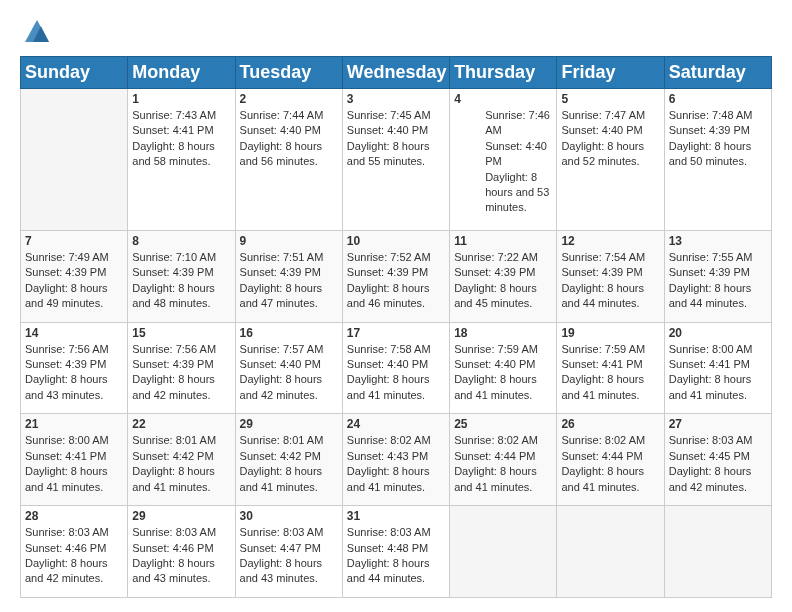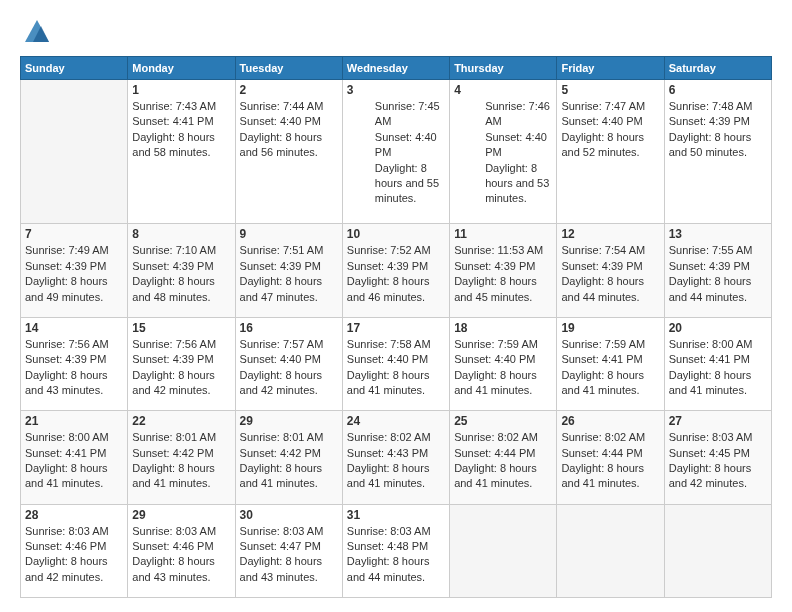--- a/index.html
+++ b/index.html
@@ -65,21 +65,21 @@
     .calendar {
       flex: 1;
       border: 1px solid #ccc;
       border-collapse: collapse;
       width: 100%;
       table-layout: fixed;
     }
     .calendar th {
       background: #2a7ab5;
       color: #fff;
-      font-size: 11px;
+      font-size: 18px;
       font-weight: bold;
       padding: 5px 4px;
       text-align: left;
       border: 1px solid #1e5f8e;
     }
     .calendar td {
       border: 1px solid #ccc;
       vertical-align: top;
       padding: 3px 4px;
       font-size: 10px;
@@ -148,21 +148,21 @@
 Daylight: 8 hours and 58 minutes.</div>
           </td>
           <td>
             <div class="day-number">2</div>
             <div class="day-info" style="white-space: pre-line;">Sunrise: 7:44 AM
 Sunset: 4:40 PM
 Daylight: 8 hours and 56 minutes.</div>
           </td>
           <td>
             <div class="day-number">3</div>
-            <div class="day-info" style="white-space: pre-line; margin-left: 28px;">Sunrise: 7:45 AM
+            <div class="day-info" style="white-space: pre-line;">Sunrise: 7:45 AM
 Sunset: 4:40 PM
 Daylight: 8 hours and 55 minutes.</div>
           </td>
           <td>
             <div class="day-number">4</div>
             <div class="day-info" style="white-space: pre-line; margin-left: 31px;">Sunrise: 7:46 AM
 Sunset: 4:40 PM
 Daylight: 8 hours and 53 minutes.</div>
           </td>
           <td>
@@ -198,21 +198,21 @@
 Daylight: 8 hours and 47 minutes.</div>
           </td>
           <td>
             <div class="day-number">10</div>
             <div class="day-info" style="white-space: pre-line;">Sunrise: 7:52 AM
 Sunset: 4:39 PM
 Daylight: 8 hours and 46 minutes.</div>
           </td>
           <td>
             <div class="day-number">11</div>
-            <div class="day-info" style="white-space: pre-line;">Sunrise: 11:53 AM
+            <div class="day-info" style="white-space: pre-line;">Sunrise: 7:22 AM
 Sunset: 4:39 PM
 Daylight: 8 hours and 45 minutes.</div>
           </td>
           <td>
             <div class="day-number">12</div>
             <div class="day-info" style="white-space: pre-line;">Sunrise: 7:54 AM
 Sunset: 4:39 PM
 Daylight: 8 hours and 44 minutes.</div>
           </td>
           <td>

